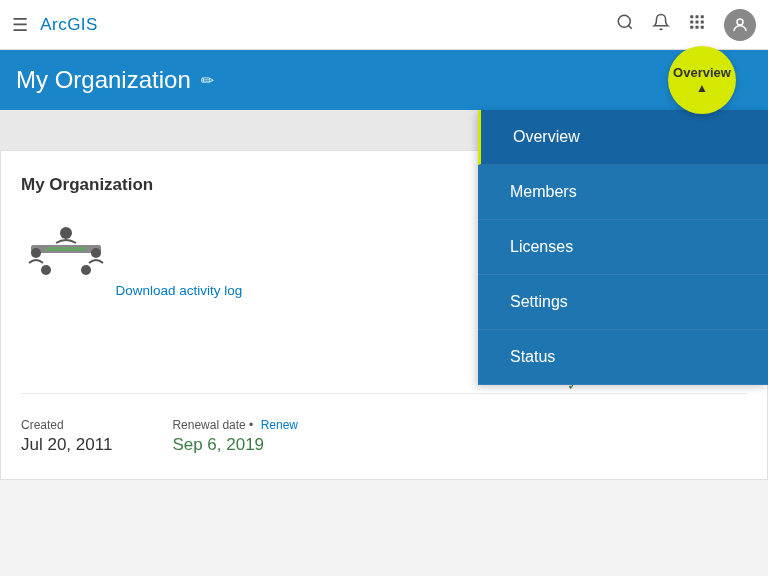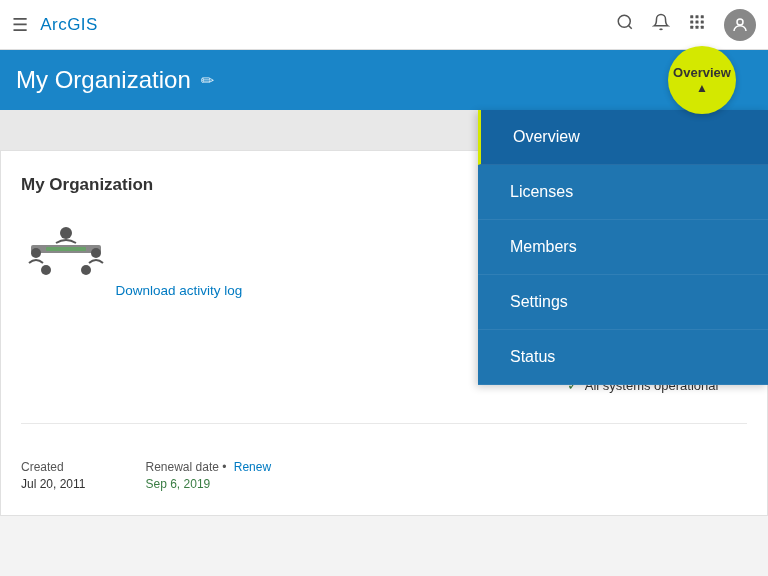--- a/index.html
+++ b/index.html
@@ -115,26 +115,25 @@
     .health-dot { color: #555; margin: 0 4px; font-size: 10px; }
     .health-link { color: #007AC2; font-size: 12.5px; text-decoration: none; cursor: pointer; }
     .health-status { display: flex; align-items: center; gap: 6px; margin-top: 4px; }
     .check-icon { color: #3a7d44; font-size: 14px; }
     .health-ok { color: #333; font-size: 13px; }
 
     
     .bottom-section {
       display: flex;
       gap: 60px;
-      margin-top: 30px;
       border-top: 1px solid #e8e8e8;
-      padding-top: 36px;
+      padding-top: 24px;
     }
     .bottom-block .bottom-label { font-size: 12px; color: #555; margin-bottom: 3px; }
-    .bottom-value { font-size: 12px; color: #333; }
+    .bottom-value { font-size: 17px; color: #333; }
     .bottom-value.green { color: #3a7d44; font-weight: 500; }
     .renewal-link { color: #007AC2; font-size: 12px; text-decoration: none; cursor: pointer; margin-left: 4px; }
 
     
     .dropdown-menu {
       position: absolute;
       right: 0;
       top: 0;
       width: 290px;
       background: #1F75B0;
@@ -269,21 +268,20 @@
           <div class="sub-info">
             <div class="sub-label">Renewal date</div>
             <div class="sub-value">Sep 6, 2019</div>
           </div>
           <div class="health-section">
             <span class="health-label">System health</span>
             <span class="health-dot">•</span>
             <a class="health-link">View details</a>
             <div class="health-status">
               <span class="check-icon">✓</span>
-              <span class="health-ok">All systems operational</span>
             </div>
           </div>
         </div>
       </div>
 
       <div class="bottom-section">
         <div class="bottom-block">
           <div class="bottom-label">Created</div>
           <div class="bottom-value">Jul 20, 2011</div>
         </div>
@@ -298,24 +296,24 @@
         </div>
       </div>
     </div>
   </div>
 
   <div class="dropdown-menu">
     <div class="menu-item active">
       <span>Overview</span>
     </div>
     <div class="menu-item">
+      <span>Members</span>
+    </div>
+    <div class="menu-item">
       <span>Licenses</span>
-    </div>
-    <div class="menu-item">
-      <span>Members</span>
     </div>
     <div class="menu-item">
       <span>Settings</span>
     </div>
     <div class="menu-item">
       <span>Status</span>
     </div>
   </div>
 
 </div>

